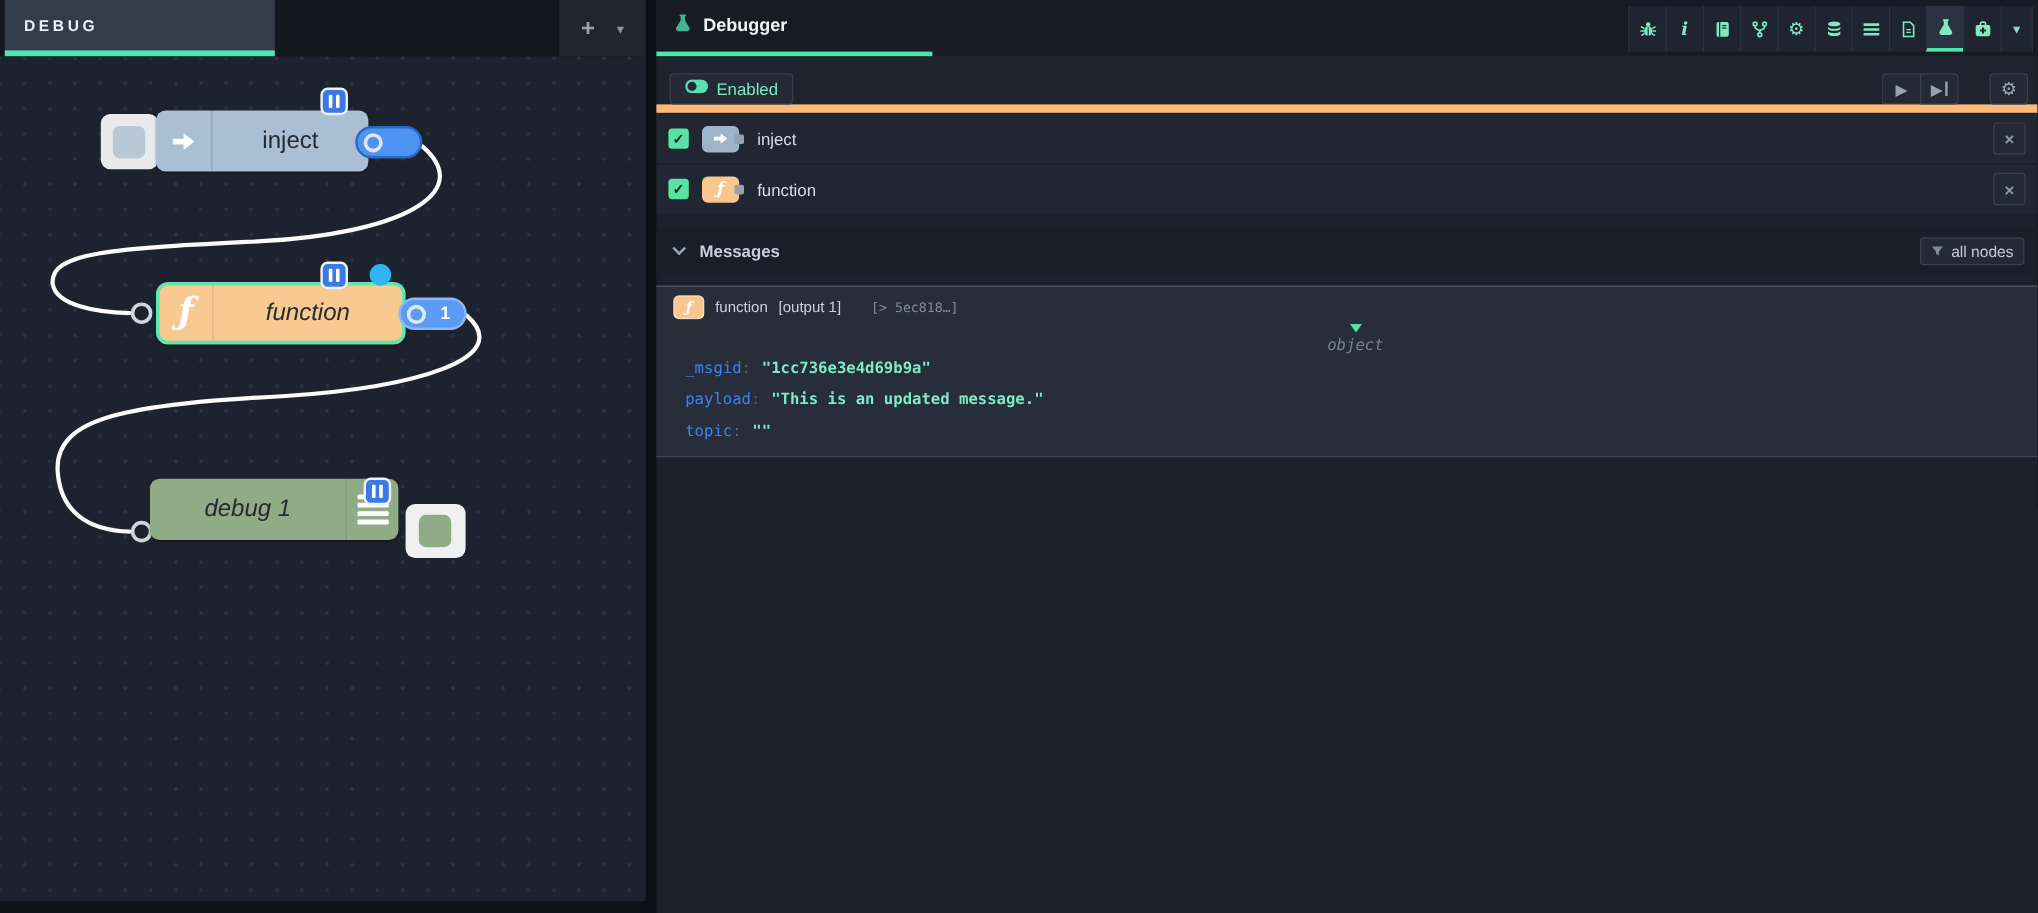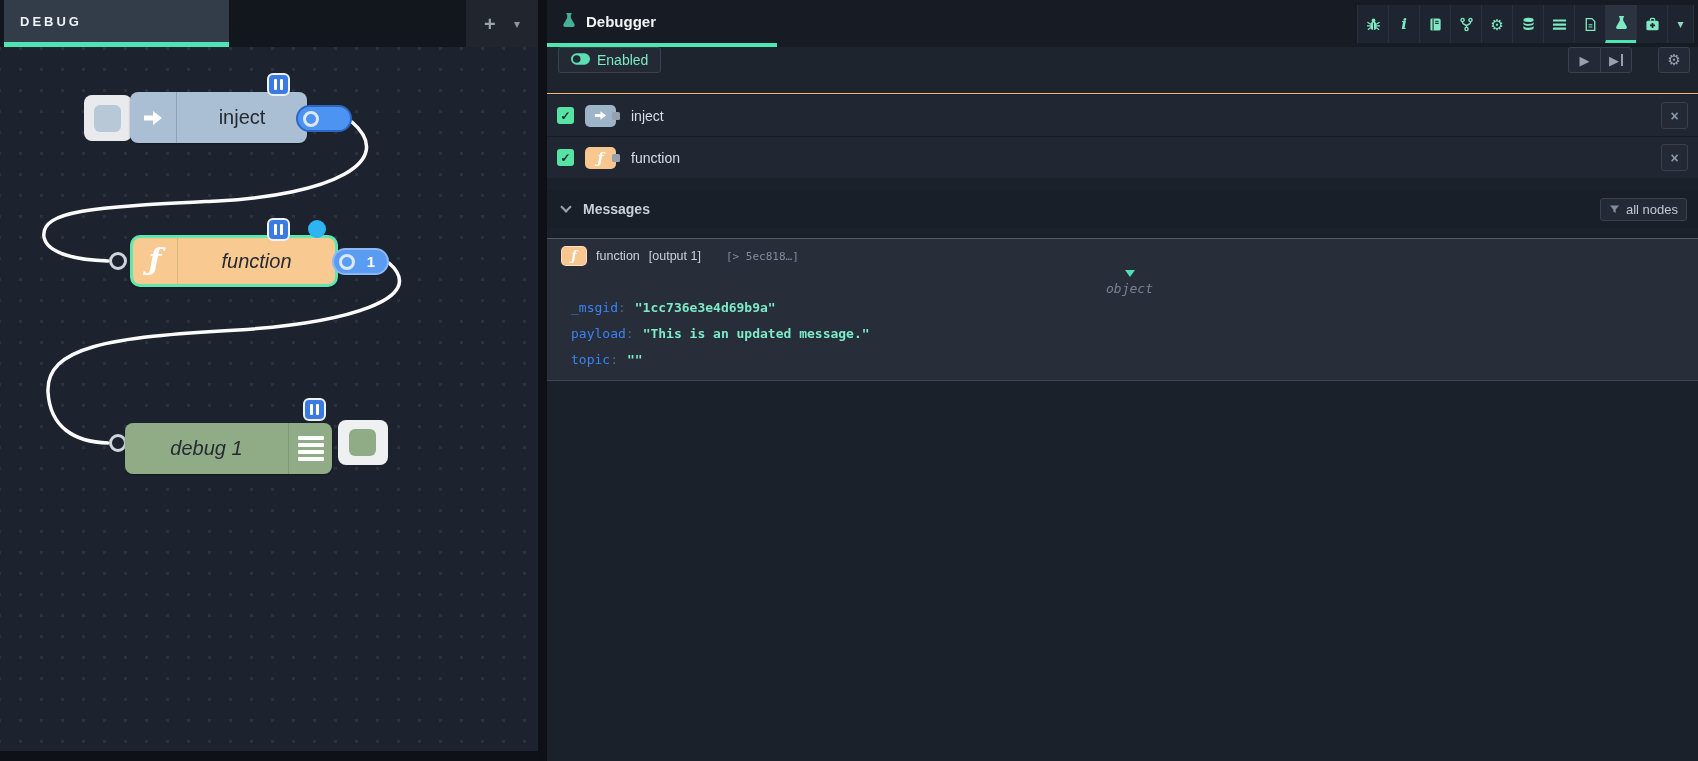--- a/index.html
+++ b/index.html
@@ -36,21 +36,21 @@
                    background:#e8eaed; border-radius:8px; cursor:pointer; }
   .inject-button .inner { position:absolute; left:10px; top:10px; width:27px; height:27px;
                           background:#b9c8d7; border-radius:6px; }
   .node-inject { left:130px; top:45px; width:177px; height:51px; background:#aabfd3; }
   .node-inject .nicon { width:47px; border-right:1px solid rgba(0,0,0,.15); }
   .node-function { left:130px; top:188px; width:208px; height:52px; background:#f8c991;
                    border:3px solid #5fe7ae; border-radius:10px; }
   .node-function .nicon { width:45px; border-right:1px solid rgba(0,0,0,.1);
                           color:#fff; font:italic 600 30px "DejaVu Serif", serif; padding-bottom:4px; }
   .node-function .nlabel, .node-debug .nlabel { font-style:italic; }
-  .node-debug { left:125px; top:376px; width:207px; height:51px; background:#90ac86; }
+  .node-debug { left:125px; top:352px; width:207px; height:51px; background:#90ac86; }
   .node-debug .nicon { width:44px; border-left:1px solid rgba(0,0,0,.12);
                        flex-direction:column; gap:3.5px; }
   .node-debug .bar { width:26px; height:3.5px; background:#fff; border-radius:1px; }
   .debug-button { position:absolute; left:338px; top:373px; width:50px; height:45px;
                   background:#eff0f1; border-radius:8px; cursor:pointer; }
   .debug-button .inner { position:absolute; left:11px; top:9px; width:27px; height:27px;
                          background:#90ac86; border-radius:6px; }
 
   .pause-badge { position:absolute; width:23px; height:23px; background:#3b79e3;
                  border:2.5px solid #eef3fa; border-radius:6px; display:flex;
@@ -83,22 +83,22 @@
   .panel-tab .title { color:#f2f5f8; font-size:15px; font-weight:bold; }
   .ptools { margin-left:auto; margin-top:5px; margin-right:4px; display:flex; height:38px; }
   .ptool { width:31px; display:flex; align-items:center; justify-content:center;
            background:#1f2530; border-left:1px solid #2b323d; cursor:pointer; color:#7fe9c3; }
   .ptool:last-child { border-right:1px solid #2b323d; }
   .ptool.active { background:#2b3341; border-bottom:3px solid #4ee6b0; }
   .ptool.caret-tile { width:27px; font-size:12px; color:#8ed8bb; }
   .ptool .glyph { font-size:15px; line-height:1; }
   .ptool .info-g { font:italic bold 15px "DejaVu Serif", serif; }
 
-  .toolbar { height:47px; background:#1e242e; border-bottom:1px solid #fdba74;
-             display:flex; align-items:flex-start; position:relative; }
+  .toolbar { height:47px; background:#1e242e; border-bottom:7px solid #fdba74;
+             display:flex; align-items:flex-end; position:relative; }
   .btn { border:1px solid #39414d; border-radius:3px; background:#232a35; cursor:pointer;
          display:flex; align-items:center; justify-content:center; }
   .enabled-btn { margin-left:11px; height:26px; padding:0 12px; gap:7px; }
   .enabled-btn span.lbl { color:#7de9c2; font-size:14px; }
   .toolbar-right { margin-left:auto; margin-right:8px; display:flex; align-items:center; }
   .tb-group { display:flex; }
   .tb-btn { width:32px; height:26px; color:#98a2ae; }
   .tb-group .tb-btn:first-child { border-radius:3px 0 0 3px; border-right:none; }
   .tb-group .tb-btn:last-child { border-radius:0 3px 3px 0; }
   .gear-btn { margin-left:26px; font-size:15px; }

